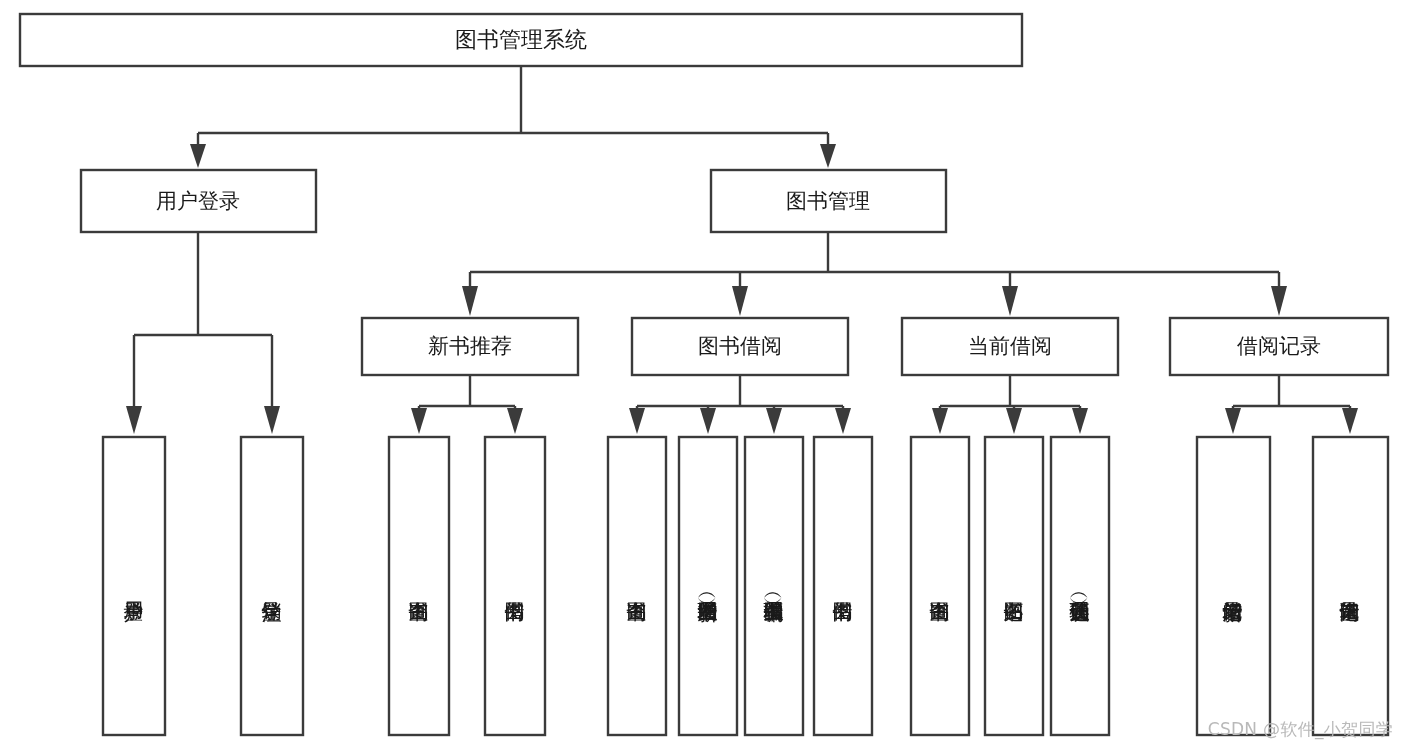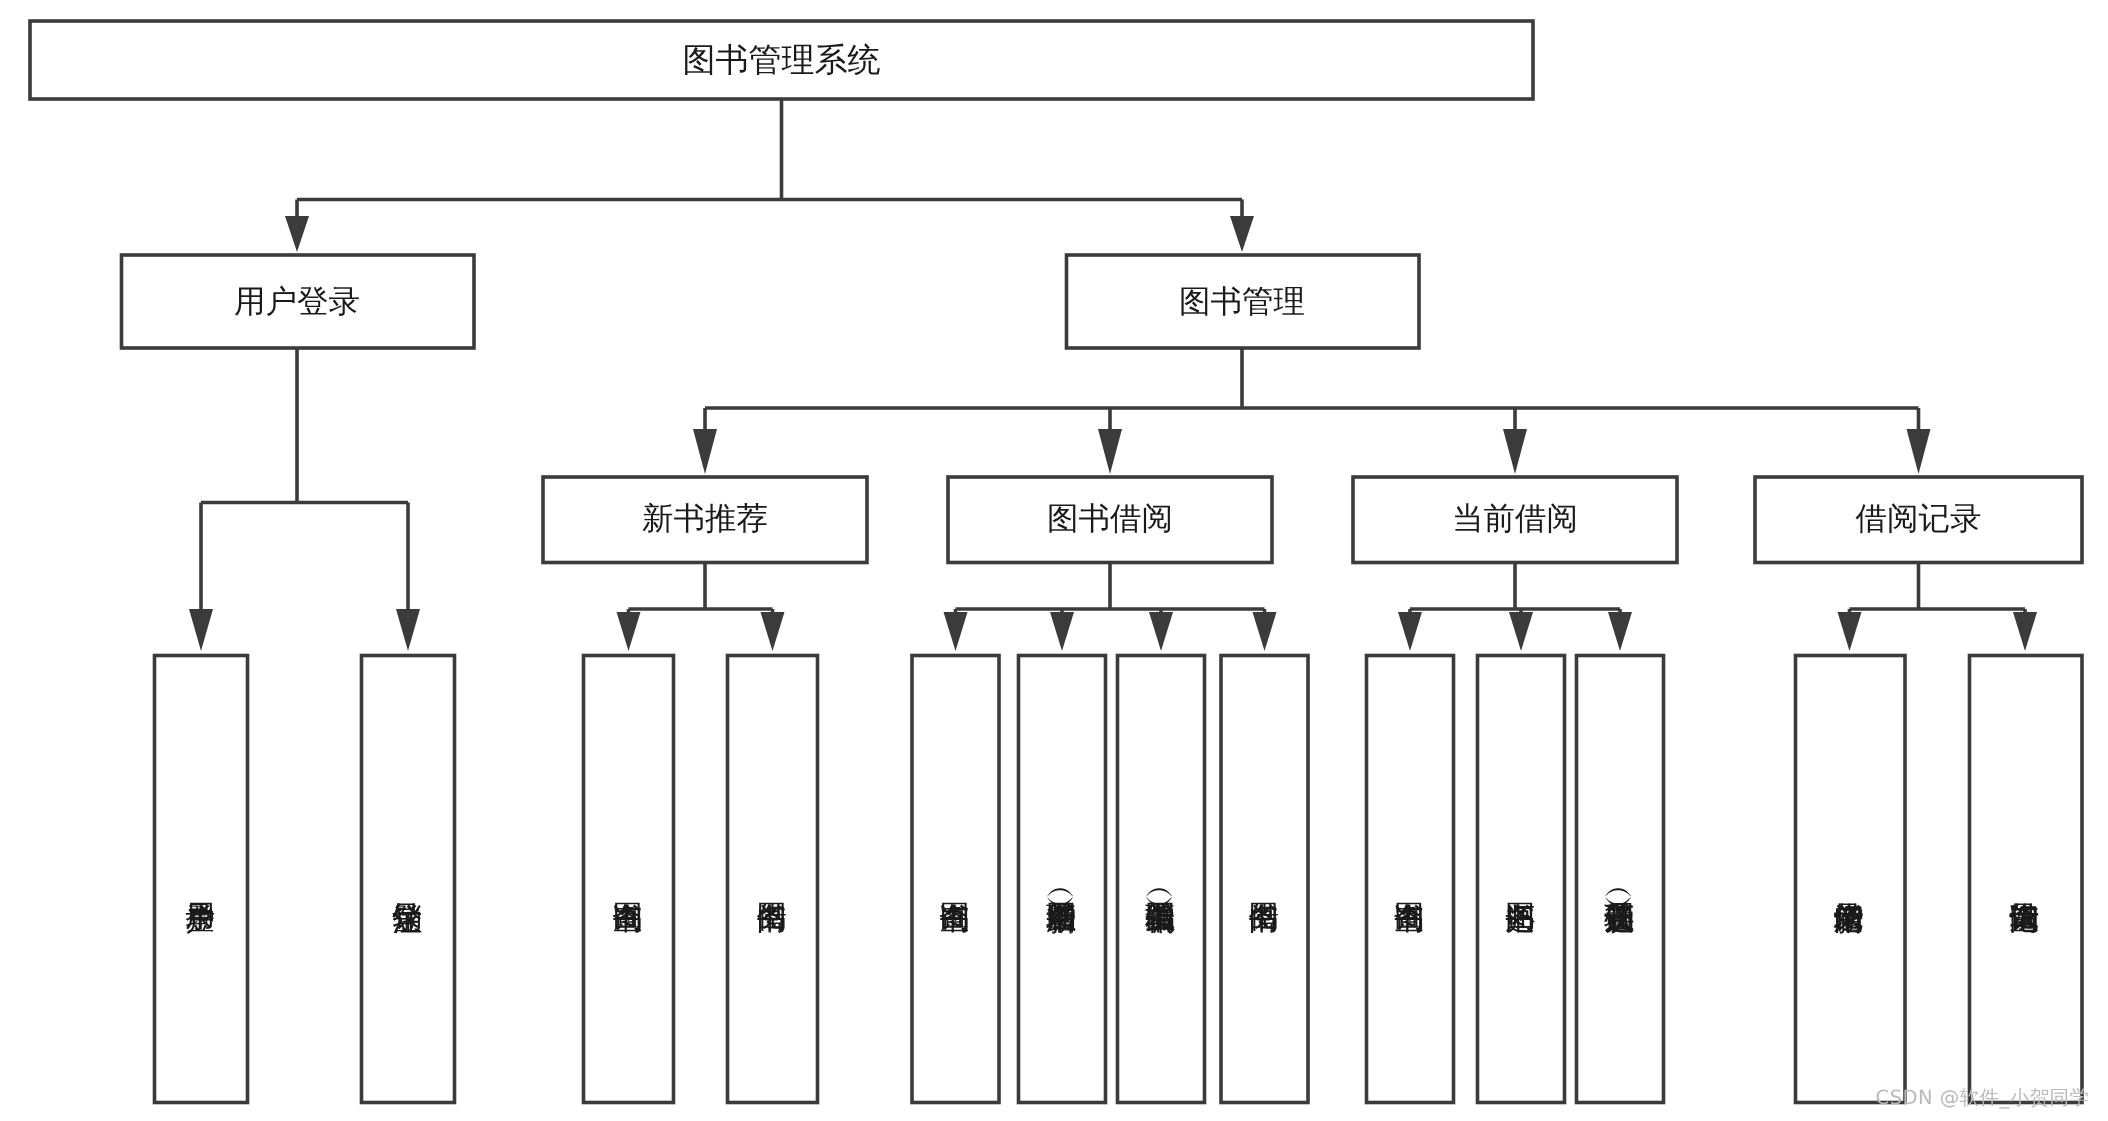--- a/index.html
+++ b/index.html
@@ -55,21 +55,21 @@
     stroke-linecap: butt;
   }
   .arrowhead {
     fill: #3b3b3b;
     stroke: none;
   }
   .watermark {
     position: absolute;
     right: 12px;
     bottom: 6px;
-    font-size: 13px;
+    font-size: 17px;
     color: #b9b9b9;
     font-family: "DejaVu Sans", "Liberation Sans", sans-serif;
     white-space: nowrap;
     letter-spacing: 0.3px;
     pointer-events: none;
   }
 </style>
 </head>
 <body>
 

